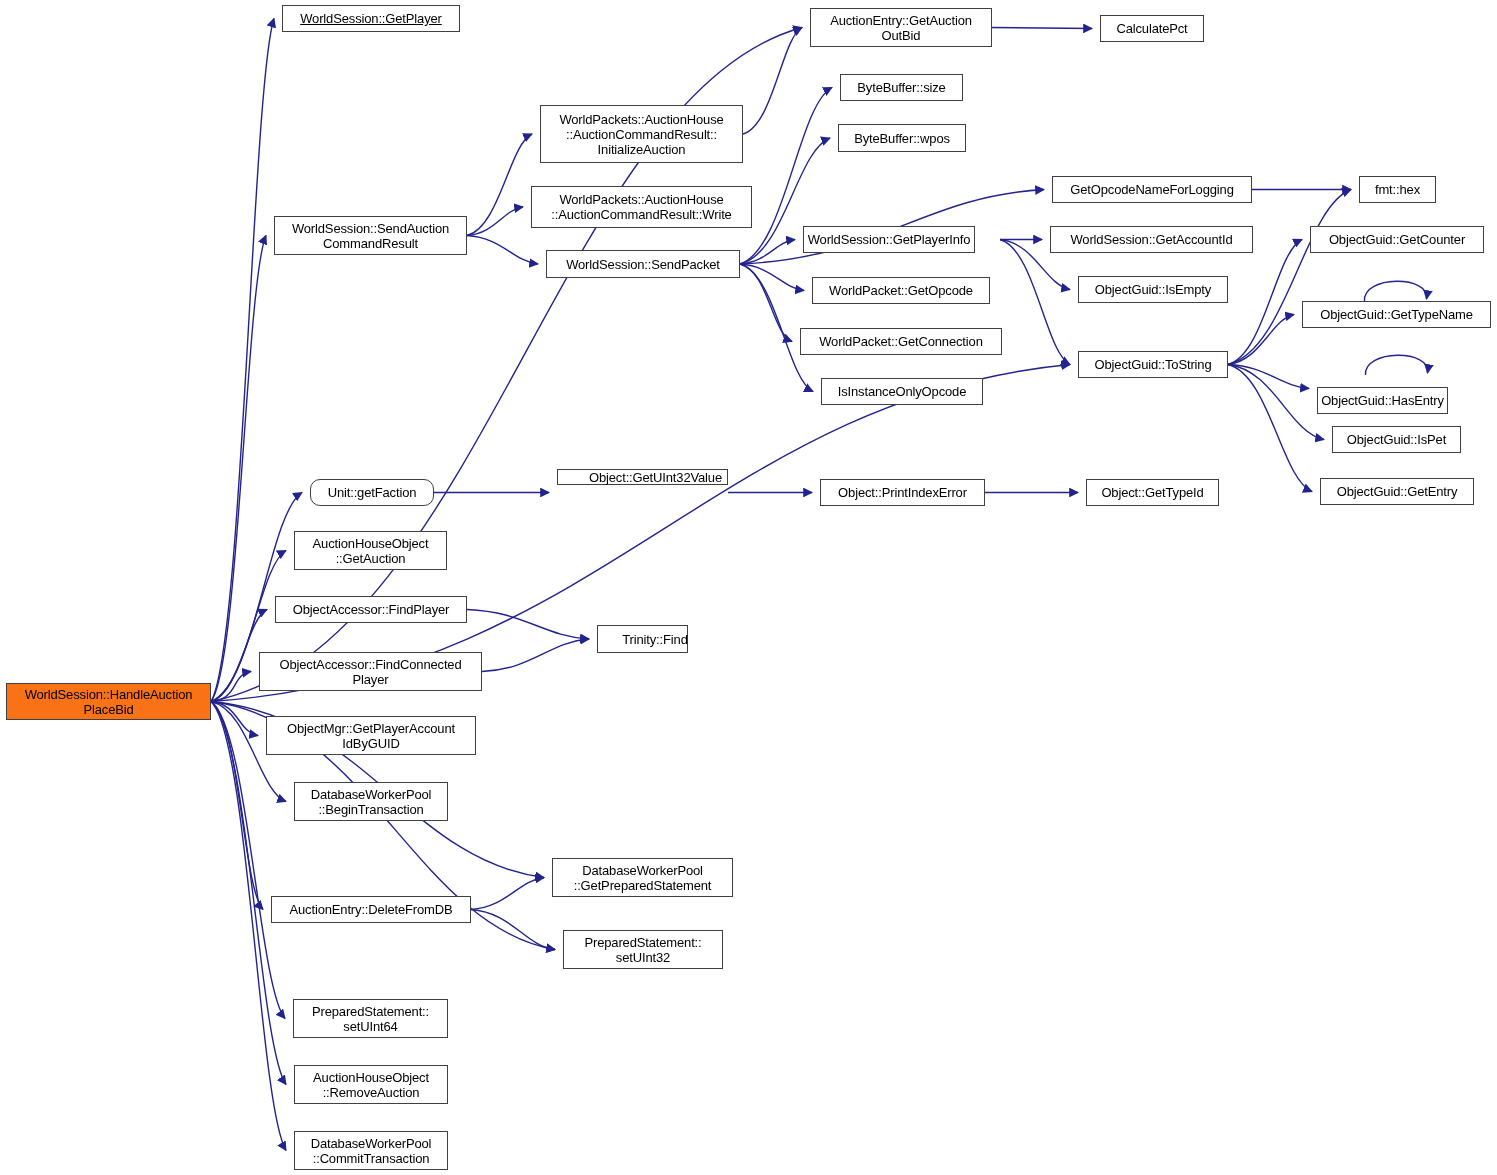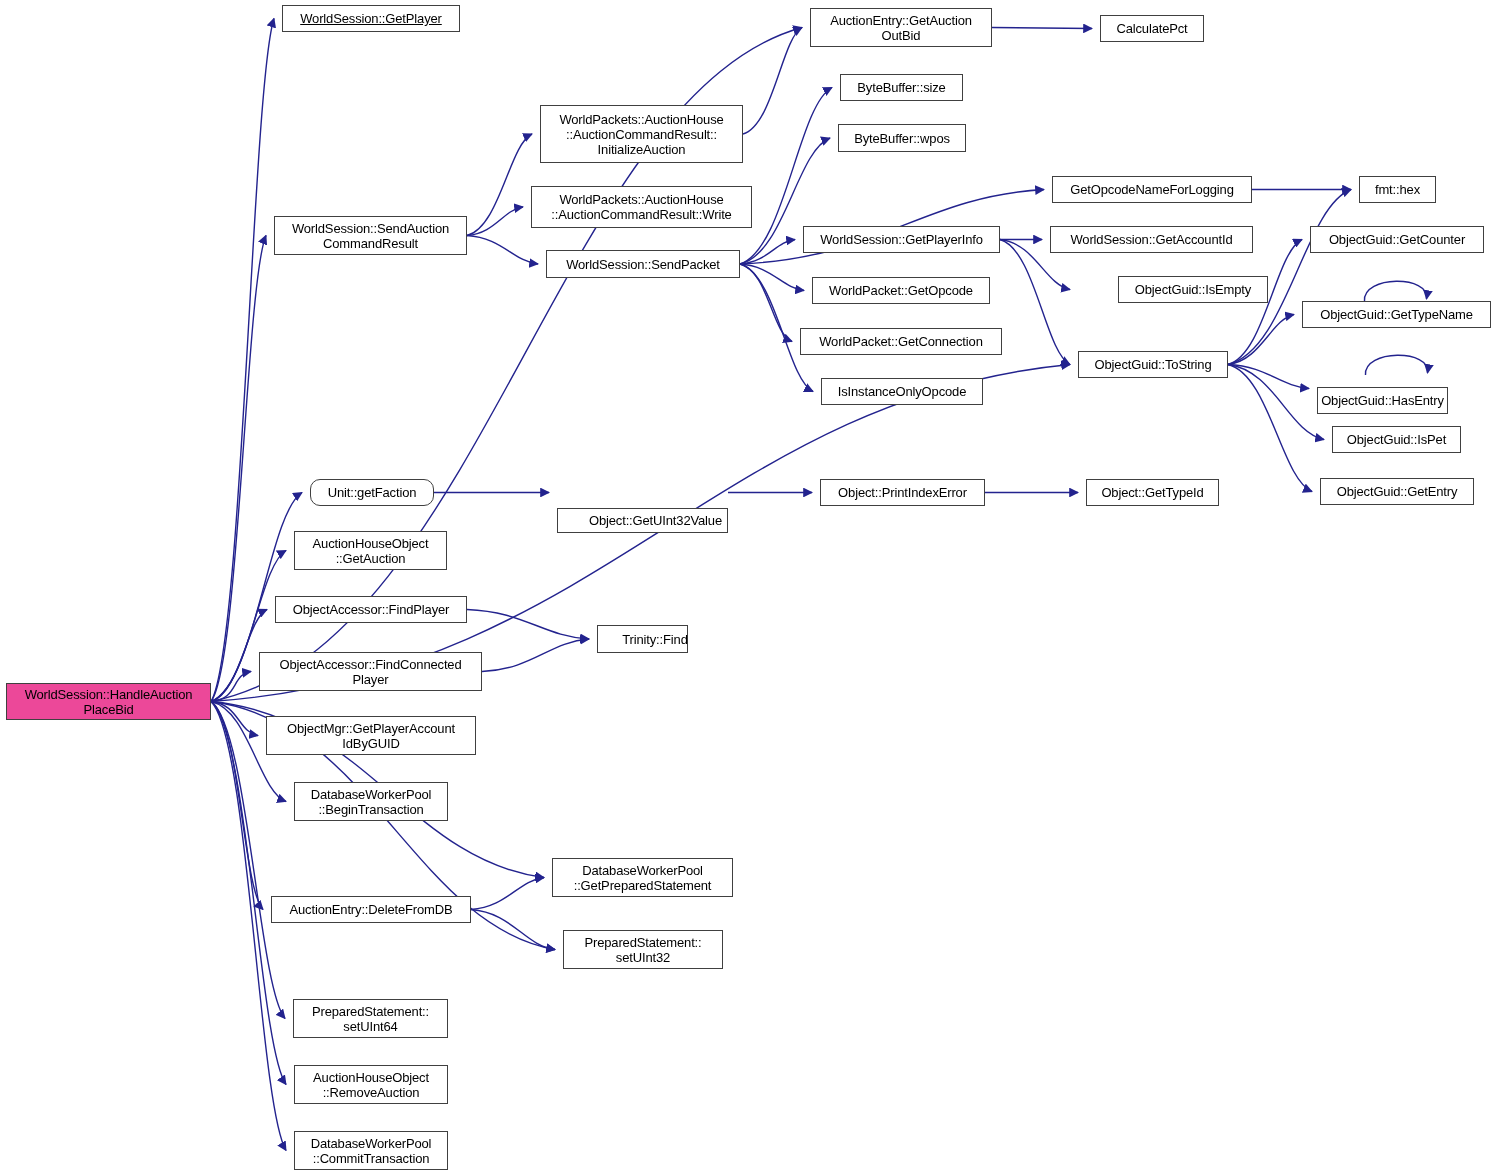--- a/index.html
+++ b/index.html
@@ -26,21 +26,21 @@
     align-items:center;
     justify-content:center;
     text-align:center;
     font-size:13px;
     line-height:15px;
     letter-spacing:-0.15px;
     white-space:pre-line;
     z-index:2;
   }
   .node.highlight{
-    background:#ec4899;
+    background:#f97316;
     border:1px solid #404040;
   }
 </style>
 </head>
 <body>
 
 <div id="canvas">
   <svg id="edges" viewBox="0 0 1497 1175">
     <defs>
       <marker id="arrow" viewBox="0 0 10 10" refX="9" refY="5" markerWidth="7" markerHeight="7" orient="auto-start-reverse">
@@ -107,36 +107,36 @@
 ::AuctionCommandResult::
 InitializeAuction</div>
       <div class="node" style="left: 531px; top: 186px; width: 221px; height: 42px;">WorldPackets::AuctionHouse
 ::AuctionCommandResult::Write</div>
       <div class="node" style="left: 546px; top: 250px; width: 194px; height: 28px;">WorldSession::SendPacket</div>
       <div class="node" style="left: 810px; top: 8px; width: 182px; height: 39px;">AuctionEntry::GetAuction
 OutBid</div>
       <div class="node" style="left: 1100px; top: 15px; width: 104px; height: 27px;">CalculatePct</div>
       <div class="node" style="left: 840px; top: 74px; width: 123px; height: 27px;">ByteBuffer::size</div>
       <div class="node" style="left: 838px; top: 124px; width: 128px; height: 28px;">ByteBuffer::wpos</div>
-      <div class="node" style="left: 803px; top: 226px; width: 197px; height: 27px;">WorldSession::GetPlayerInfo</div>
+      <div class="node" style="left: 803px; top: 226px; width: 172px; height: 27px;">WorldSession::GetPlayerInfo</div>
       <div class="node" style="left: 812px; top: 277px; width: 178px; height: 27px;">WorldPacket::GetOpcode</div>
       <div class="node" style="left: 800px; top: 328px; width: 202px; height: 27px;">WorldPacket::GetConnection</div>
       <div class="node" style="left: 821px; top: 378px; width: 162px; height: 27px;">IsInstanceOnlyOpcode</div>
       <div class="node" style="left: 1052px; top: 176px; width: 200px; height: 27px;">GetOpcodeNameForLogging</div>
       <div class="node" style="left: 1050px; top: 226px; width: 203px; height: 27px;">WorldSession::GetAccountId</div>
-      <div class="node" style="left: 1078px; top: 276px; width: 150px; height: 27px; margin-left: 40px;">ObjectGuid::IsEmpty</div>
+      <div class="node" style="left: 1078px; top: 276px; width: 150px; height: 27px;">ObjectGuid::IsEmpty</div>
       <div class="node" style="left: 1078px; top: 351px; width: 150px; height: 27px;">ObjectGuid::ToString</div>
       <div class="node" style="left: 1359px; top: 176px; width: 77px; height: 27px;">fmt::hex</div>
       <div class="node" style="left: 1310px; top: 226px; width: 174px; height: 27px;">ObjectGuid::GetCounter</div>
       <div class="node" style="left: 1302px; top: 301px; width: 189px; height: 27px;">ObjectGuid::GetTypeName</div>
       <div class="node" style="left: 1317px; top: 387px; width: 131px; height: 27px;">ObjectGuid::HasEntry</div>
       <div class="node" style="left: 1332px; top: 426px; width: 129px; height: 27px;">ObjectGuid::IsPet</div>
       <div class="node" style="left: 1320px; top: 478px; width: 154px; height: 27px;">ObjectGuid::GetEntry</div>
       <div class="node" style="left: 310px; top: 479px; width: 124px; height: 27px; border-radius: 10px;">Unit::getFaction</div>
-      <div class="node" style="left: 557px; top: 508px; width: 171px; height: 25px; padding-left: 26px;">Object::GetUInt32Value</div>
+      <div class="node" style="left: 557px; top: 469px; width: 171px; height: 16px; padding-left: 26px;">Object::GetUInt32Value</div>
       <div class="node" style="left: 820px; top: 479px; width: 165px; height: 27px;">Object::PrintIndexError</div>
       <div class="node" style="left: 1086px; top: 479px; width: 133px; height: 27px; text-align: center;">Object::GetTypeId</div>
       <div class="node" style="left: 294px; top: 531px; width: 153px; height: 39px;">AuctionHouseObject
 ::GetAuction</div>
       <div class="node" style="left: 275px; top: 596px; width: 192px; height: 27px;">ObjectAccessor::FindPlayer</div>
       <div class="node" style="left: 259px; top: 652px; width: 223px; height: 39px; text-align: center;">ObjectAccessor::FindConnected
 Player</div>
       <div class="node" style="left: 597px; top: 625px; width: 91px; height: 28px; padding-left: 25px;">Trinity::Find</div>
       <div class="node" style="left: 266px; top: 716px; width: 210px; height: 39px;">ObjectMgr::GetPlayerAccount
 IdByGUID</div>

